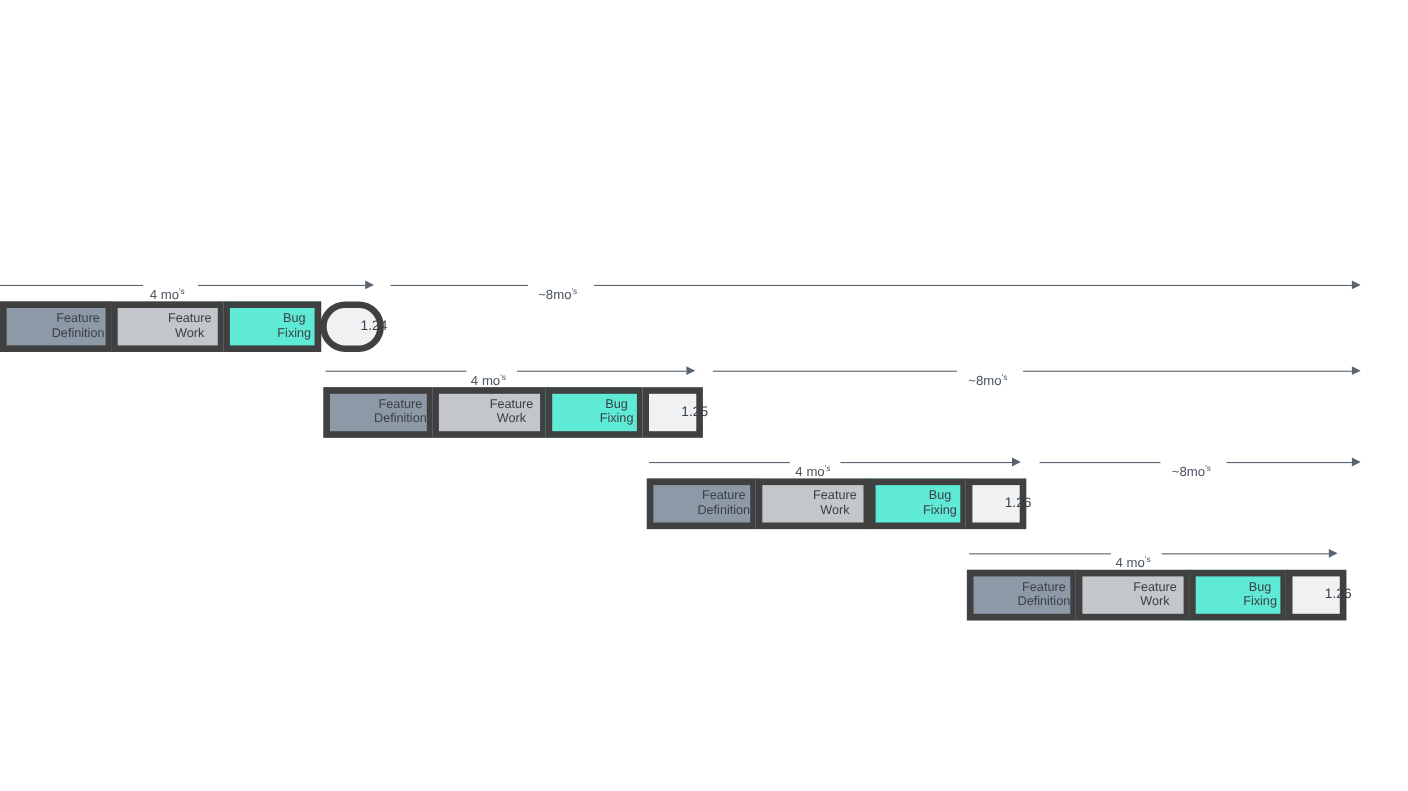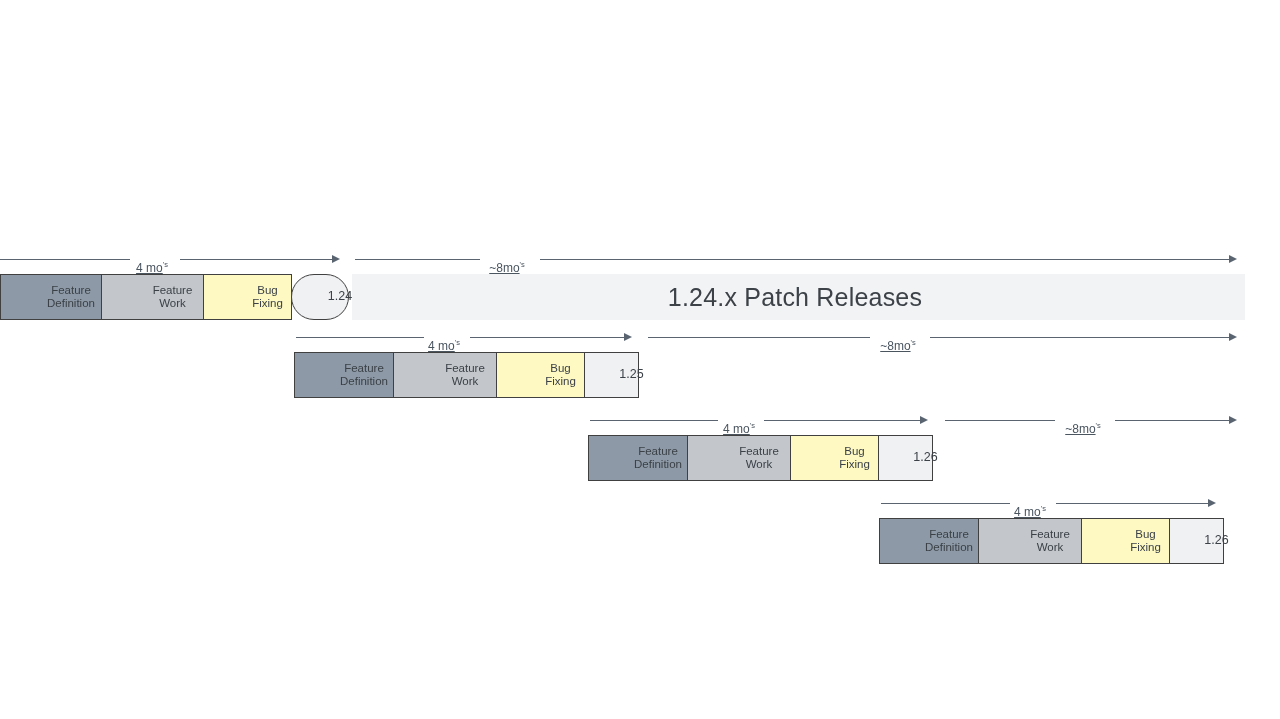--- a/index.html
+++ b/index.html
@@ -51,36 +51,36 @@
   .phase-boxes {
     position: absolute;
     top: 0;
     left: 0;
     height: 46px;
     display: flex;
   }
   .phase-box {
     box-sizing: border-box;
     height: 46px;
-    border: 1px solid #404040;
+    border: 6px solid #404040;
     margin-right: -1px;
     display: flex;
     flex-direction: column;
     align-items: center;
     justify-content: center;
     font-size: 11.5px;
     line-height: 13.5px;
     color: #3b4147;
     text-align: center;
     white-space: nowrap;
     padding-left: 40px;
   }
   .phase-box.tone-dark    { background: #8d99a6; }
   .phase-box.tone-mid     { background: #c3c7cc; }
-  .phase-box.tone-light   { background: #fef9c3; }
+  .phase-box.tone-light   { background: #5eead4; }
   .phase-box.tone-version { background: #f0f1f3; font-size: 12.5px; }
 
   
   .arrow-group {
     position: absolute;
     height: 22px;
   }
   .arrow-line {
     position: absolute;
     top: 7px;
@@ -101,42 +101,39 @@
     top: 8px;
     font-size: 11px;
     color: #4a5560;
     white-space: nowrap;
     transform: translateX(-50%);
   }
   .arrow-label .sup {
     font-size: 7.5px;
     vertical-align: super;
   }
-  .arrow-label .num { font-size: 12px; text-decoration: underline; }
+  .arrow-label .num { font-size: 12px; }
 </style>
 </head>
 <body>
 
 <div id="diagram">
     <div class="arrow-group" style="left: 0px; top: 252px; width: 340px;">
       <div class="arrow-line" style="left: 0px; width: 130px;"></div>
       <div class="arrow-line" style="left: 180px; width: 152px;"></div>
       <div class="arrow-head" style="left: 332px;"></div>
       <div class="arrow-label" style="left: 152px;"><span class="num">4 mo</span><span class="sup">'s</span></div>
     </div>
     <div class="arrow-group" style="left: 355px; top: 252px; width: 882px;">
       <div class="arrow-line" style="left: 0px; width: 125px;"></div>
       <div class="arrow-line" style="left: 185px; width: 689px;"></div>
       <div class="arrow-head" style="left: 874px;"></div>
       <div class="arrow-label" style="left: 152px;"><span class="num">~8mo</span><span class="sup">'s</span></div>
     </div>
     <div class="train-row" style="left: 0px; top: 274px; width: 1280px;">
-      <div class="patch-band" style="left: 352px; width: 893px; justify-content: flex-start;">
-        <div class="patch-band-label" style="margin-left: 443px; transform: translateX(-50%);">1.24.x Patch Releases</div>
-      </div>
       <div class="phase-boxes" style="left: 0px;">
         <div class="phase-box tone-dark" style="width: 102px;">
           <span>Feature</span>
           <span>Definition</span>
         </div>
         <div class="phase-box tone-mid" style="width: 103px;">
           <span>Feature</span>
           <span>Work</span>
         </div>
         <div class="phase-box tone-light" style="width: 89px;">

